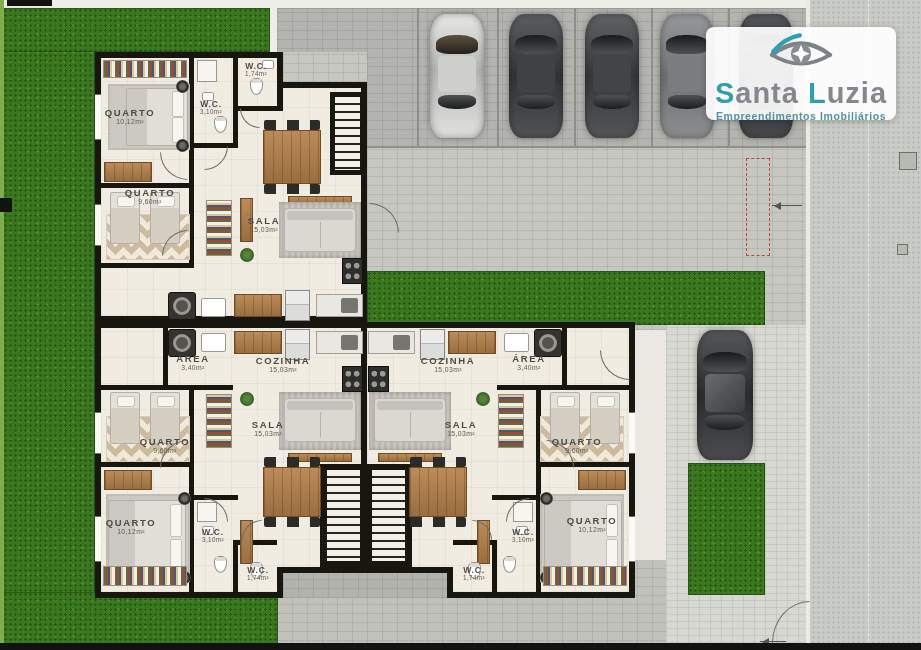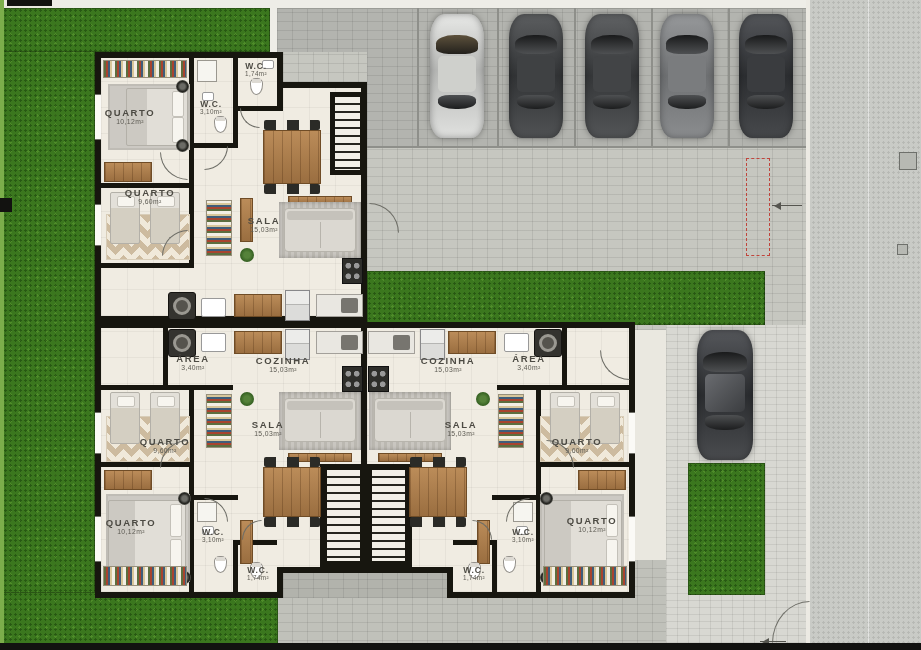--- a/index.html
+++ b/index.html
@@ -377,18 +377,31 @@
     </div>
   <div class="rlabel sm" style="left:523px;top:528px;">
       <b>W.C.</b>
       <i>3,10m²</i>
     </div>
   <div class="rlabel sm" style="left:474px;top:566px;">
       <b>W.C.</b>
       <i>1,74m²</i>
     </div>
 
+  <div class="logo-card" style="left:706px;top:27px;width:190px;height:93px;">
+    <span style="display:inline-block;">
+      <svg viewBox="0 0 120 70" style="width:78px;height:44px;">
+        <path d="M14 38 Q60 2 106 38" fill="none" stroke="#7d8287" stroke-width="7" stroke-linecap="round"></path>
+        <path d="M14 38 Q60 66 106 38" fill="none" stroke="#7d8287" stroke-width="6" stroke-linecap="round"></path>
+        <path d="M16 33 Q34 11 58 7" fill="none" stroke="#2e9fae" stroke-width="7" stroke-linecap="round"></path>
+        <circle cx="60" cy="36" r="16" fill="#888c90"></circle>
+        <path d="M60 22 L64 32 74 36 64 40 60 50 56 40 46 36 56 32 Z" fill="#ffffff"></path>
+      </svg>
+    </span>
+    <span class="brand"><span>Santa</span><span>Luzia</span></span>
+    <span class="tagline">Empreendimentos Imobiliários</span>
+  </div>
 
   <div style="left:0;top:643px;width:921px;height:7px;background:#121210;"></div>
   <div style="left:7px;top:0;width:45px;height:6px;background:#121210;"></div>
   <div style="left:0;top:198px;width:12px;height:14px;background:#121210;"></div>
 
 </div>
 
 </body></html>

